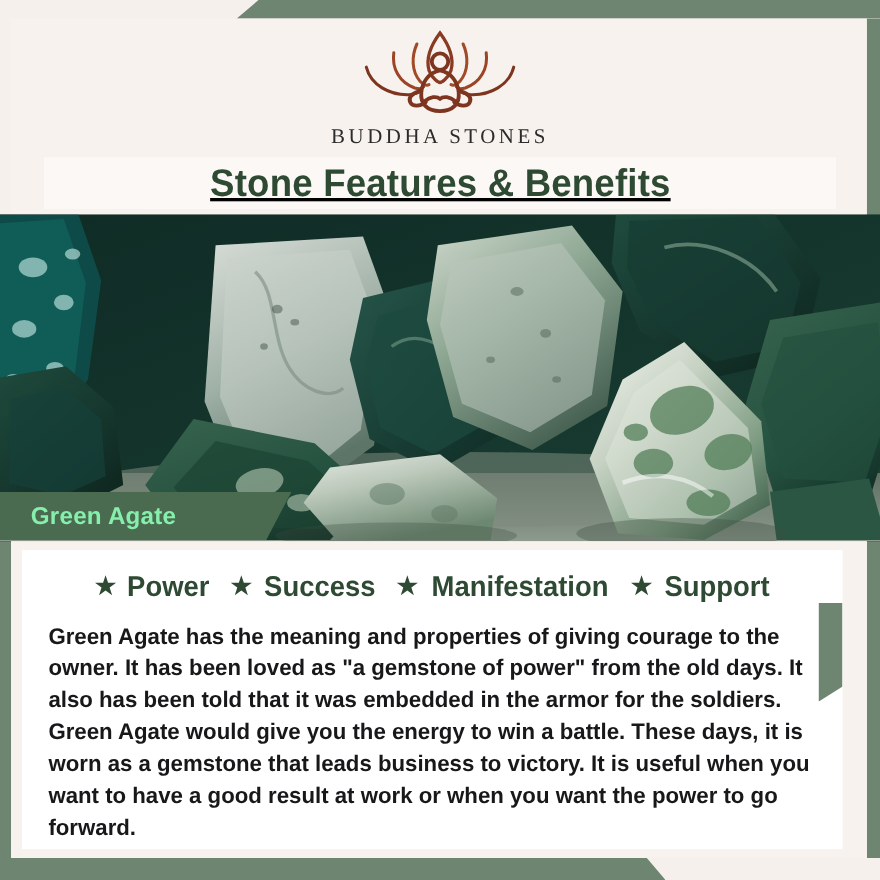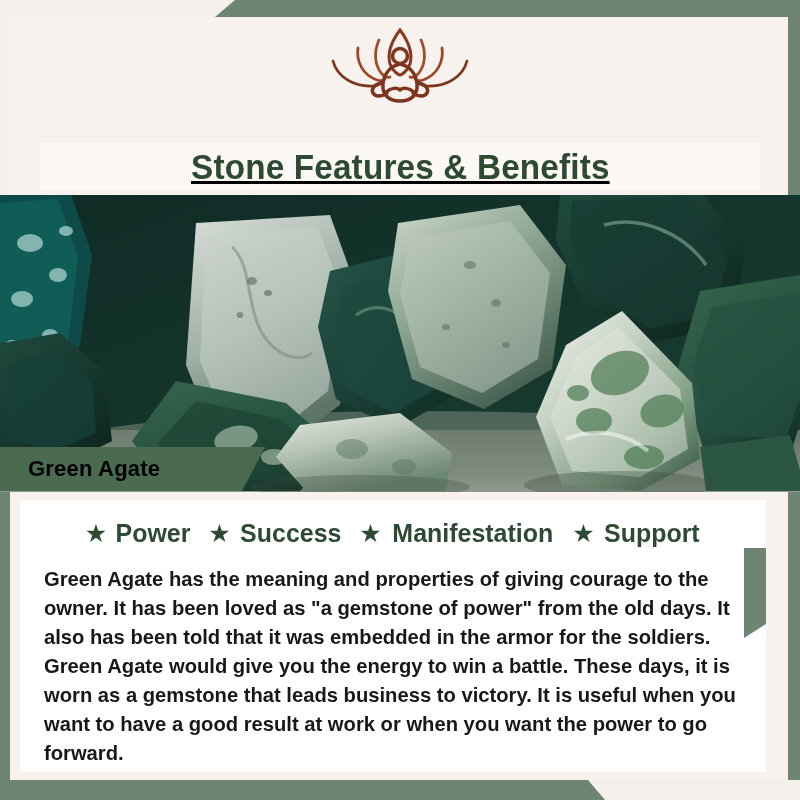--- a/index.html
+++ b/index.html
@@ -69,21 +69,21 @@
   .photo svg{display:block;width:800px;height:297px;}
 
   
   .name-banner{
     position:absolute;top:447px;left:0;width:265px;height:44px;
     background:#4a6b50;
     clip-path:polygon(0 0, 100% 0, 242px 100%, 0 100%);
     display:flex;align-items:center;
   }
   .name-text{
-    color:#000000;font-weight:bold;font-size:22px;margin-left:28px;
+    color:#86efac;font-weight:bold;font-size:22px;margin-left:28px;
     font-family:"Liberation Sans",sans-serif;letter-spacing:.2px;
   }
 
   
   .content{
     position:absolute;top:492px;left:10px;width:778px;height:288px;
     background:#f7f2ed;
   }
   .white-card{
     position:absolute;top:8px;left:10px;width:746px;height:272px;
@@ -138,20 +138,21 @@
         <path d="M304 78 C296 110 262 130 224 128 C214 127 208 124 207 120" stroke="#7e3520"></path>
       </g>
       <g fill="none" stroke="#7e3520" stroke-width="7" stroke-linecap="round" stroke-linejoin="round">
         <circle cx="170" cy="68" r="15"></circle>
         <path d="M170 84 C150 88 138 104 136 124 C134 144 146 158 170 158 C194 158 206 144 204 124 C202 104 190 88 170 84 Z"></path>
         <path d="M132 122 C118 126 112 134 116 142 C120 150 134 150 144 142"></path>
         <path d="M208 122 C222 126 228 134 224 142 C220 150 206 150 196 142"></path>
         <path d="M142 140 C152 132 164 130 170 136 C176 130 188 132 198 140"></path>
       </g>
     </svg>
+    <div class="logo-text">BUDDHA STONES</div>
   </div>
 
   <div class="title-bar">
     <div class="title-text">Stone Features &amp; Benefits</div>
   </div>
 
   <div class="photo">
     <svg viewBox="0 0 800 297" preserveAspectRatio="none">
       <defs>
         <linearGradient id="bgG" x1="0" y1="0" x2="1" y2="1">

